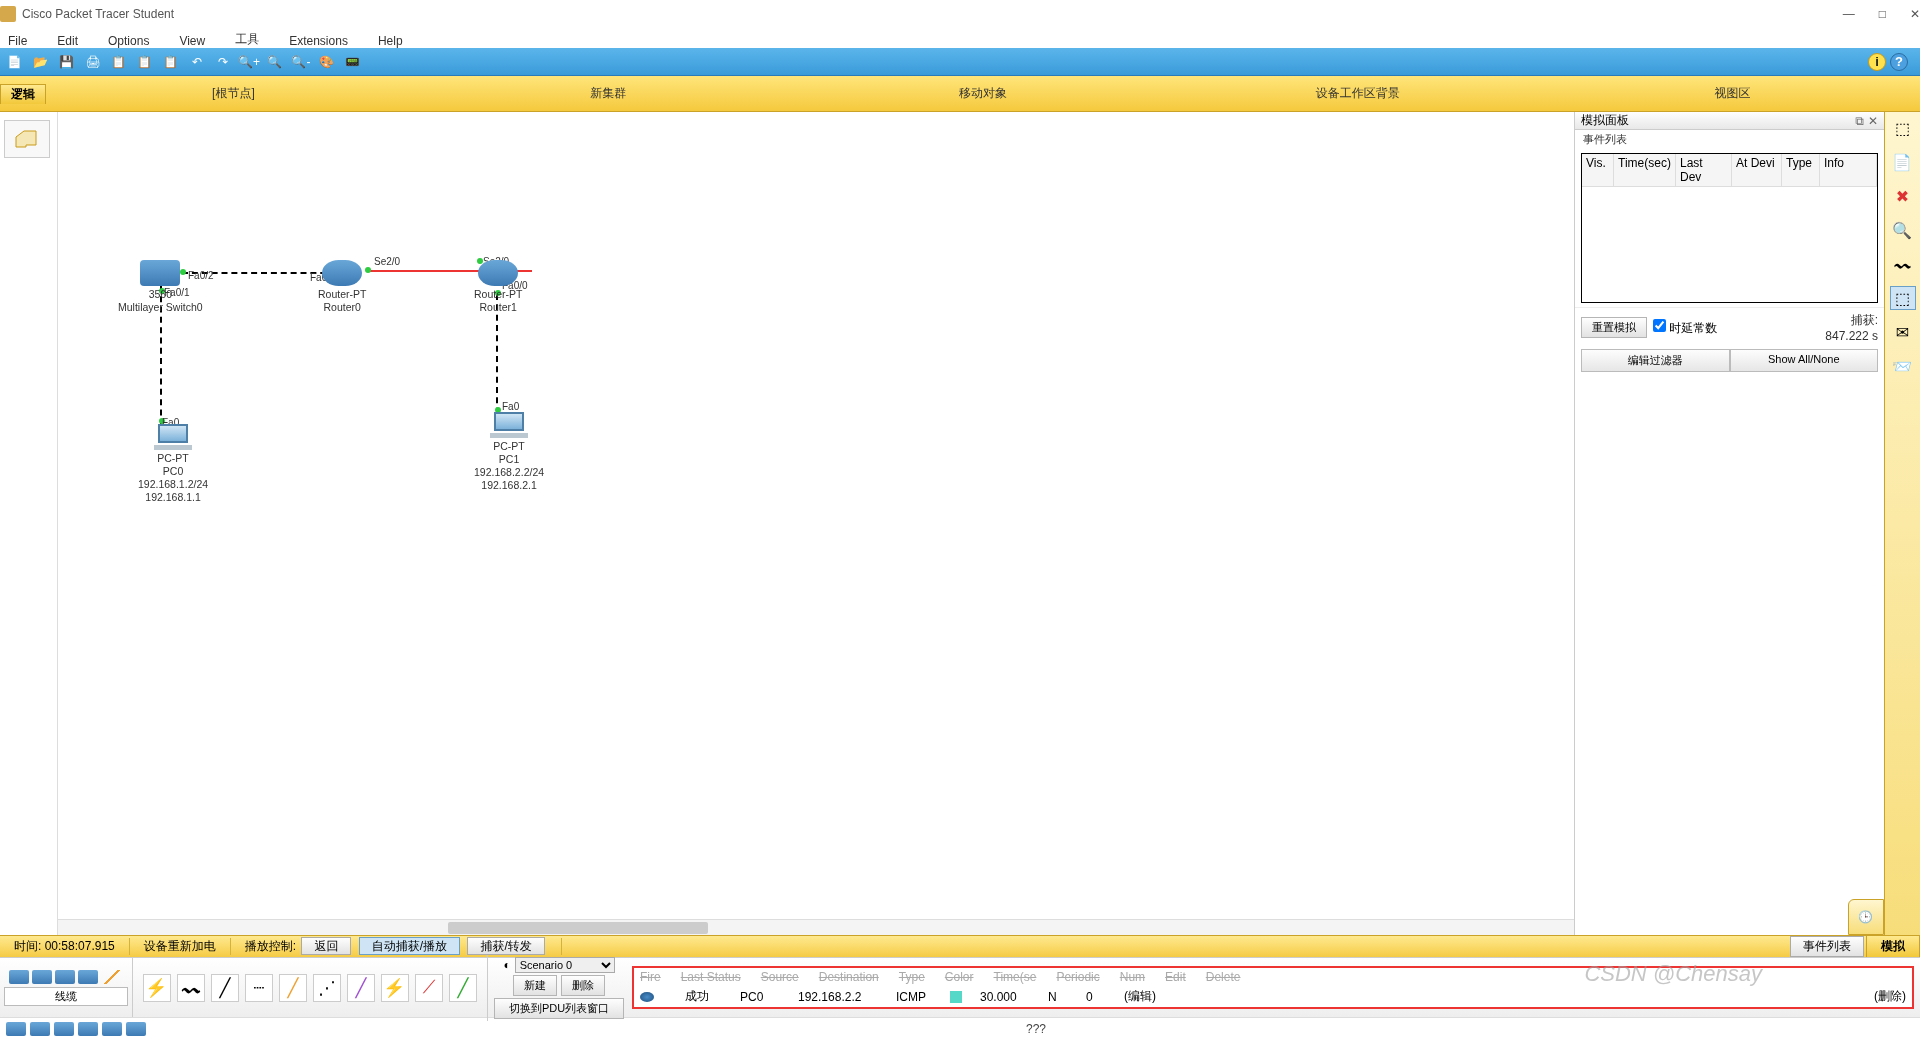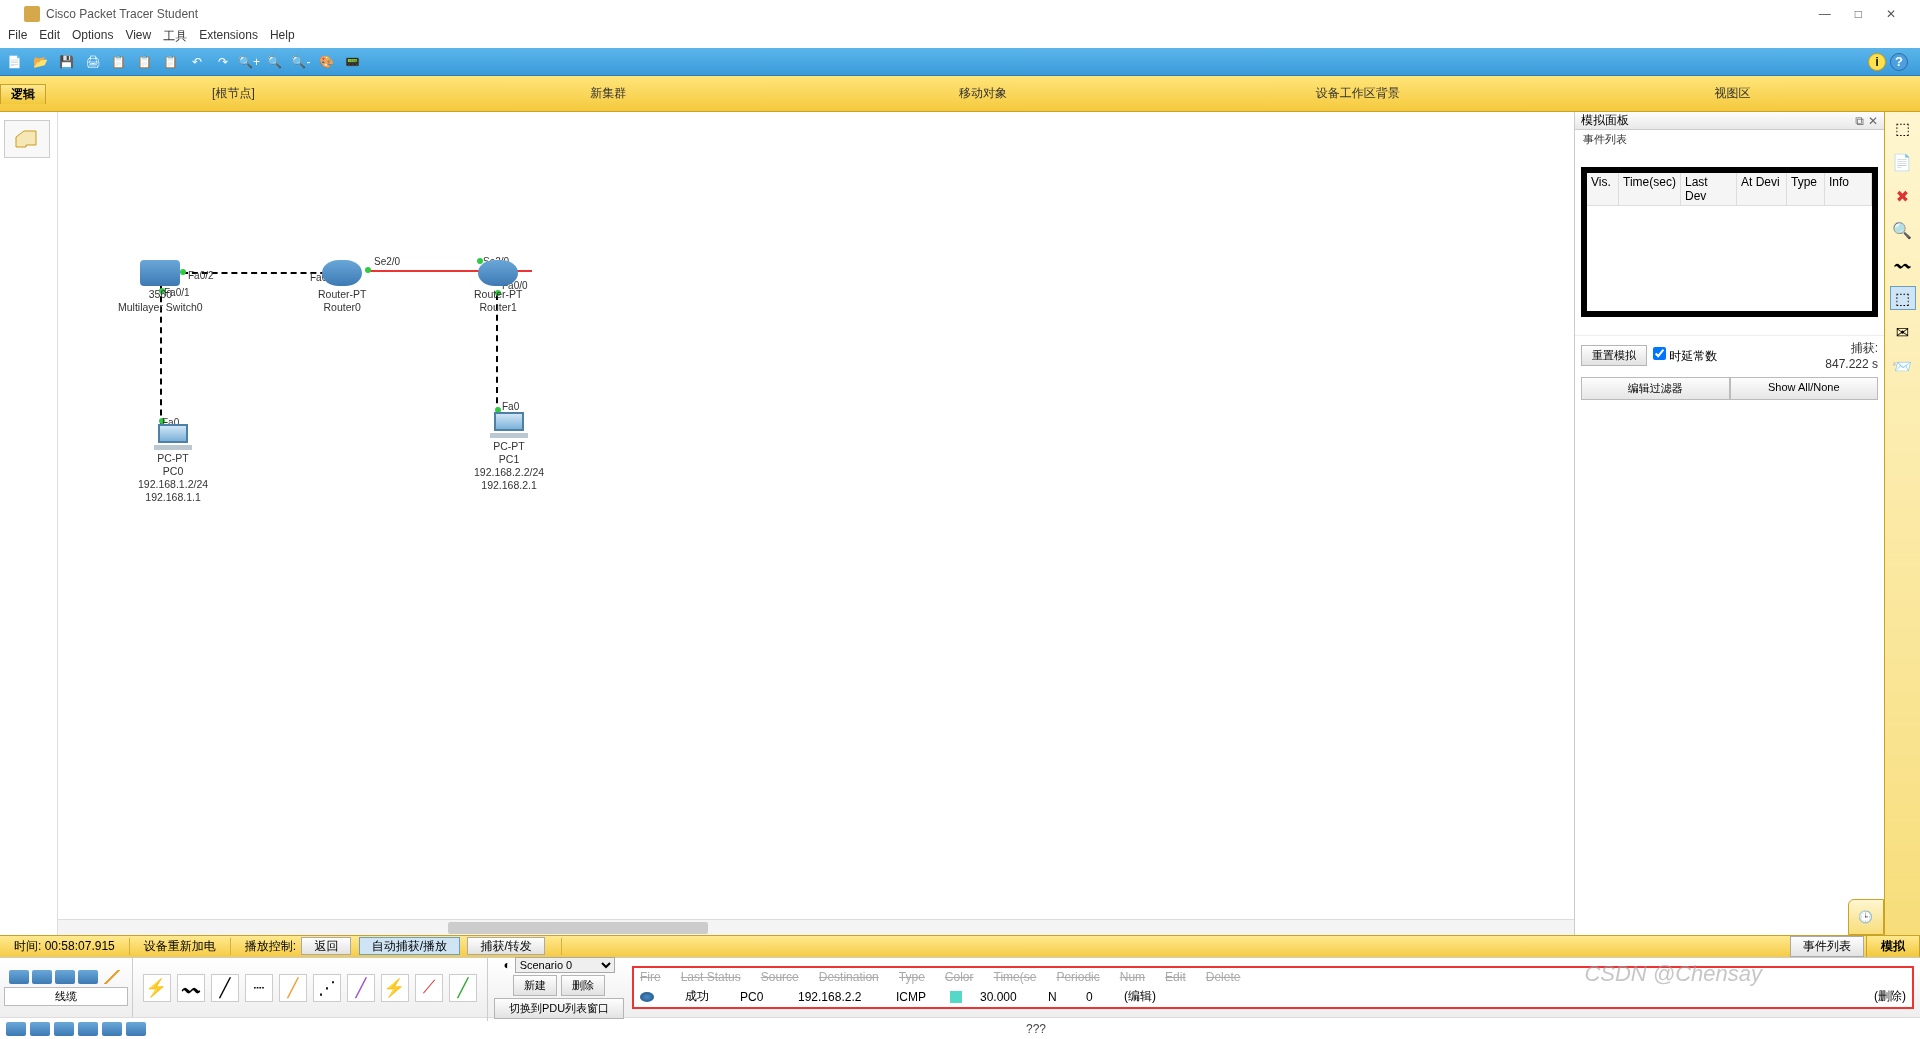--- a/index.html
+++ b/index.html
@@ -1,20 +1,20 @@
 <!DOCTYPE html>
 <html><head>
 <meta charset="utf-8">
 <style>
 * { box-sizing: border-box; margin: 0; padding: 0; font-family: "Segoe UI", Tahoma, sans-serif; font-size: 12px; }
 body { background: #f0f0f0; width: 1920px; height: 1039px; overflow: hidden; display: flex; flex-direction: column; }
-.titlebar { height: 28px; background: #fff; display: flex; align-items: center; padding: 0 24px; color: #555; }
+.titlebar { height: 28px; background: #fff; display: flex; align-items: center; padding: 0 0; color: #555; }
 .titlebar .logo { width: 16px; height: 16px; background: #d4a84b; border-radius: 2px; margin-right: 6px; }
 .titlebar .win-buttons { margin-left: auto; display: flex; gap: 24px; color: #555; font-size: 16px; }
-.menubar { height: 20px; background: #fff; display: flex; align-items: flex-start; padding: 0 8px; gap: 12px; color: #333; }
+.menubar { height: 20px; background: #fff; display: flex; align-items: flex-end; padding: 0 8px; gap: 30px; color: #333; }
 .menubar span { cursor: default; }
 .toolbar { height: 28px; background: linear-gradient(#5bb5eb,#3a9bd9); display: flex; align-items: center; padding: 0 4px; gap: 4px; border-bottom: 1px solid #2a7bb8; }
 .toolbar .tbtn { width: 22px; height: 22px; display: flex; align-items: center; justify-content: center; color: #fff; cursor: pointer; }
 .toolbar .help { margin-left: auto; display: flex; gap: 4px; padding-right: 8px; }
 .toolbar .circ { width: 18px; height: 18px; border-radius: 9px; display: flex; align-items: center; justify-content: center; font-weight: bold; font-size: 13px; }
 .navbar { height: 36px; background: linear-gradient(#ffe57a,#f5c93d); display: flex; align-items: center; border-bottom: 1px solid #c9a227; }
 .navbar .tab { background: linear-gradient(#ffe98f,#f2c83a); padding: 1px 10px; border: 1px solid #c9a227; border-bottom: none; font-weight: bold; }
 .navbar .navitem { flex: 1; text-align: center; color: #333; }
 .main { flex: 1; display: flex; position: relative; background: #fff; }
 .left-tool { width: 58px; background: #fff; border-right: 1px solid #ddd; padding-top: 4px; }
@@ -32,21 +32,21 @@
 .port { position: absolute; font-size: 10px; color: #333; }
 .led { position: absolute; width: 6px; height: 6px; background: #2ecc40; border-radius: 50%; }
 .link { position: absolute; border-top: 2px dashed #000; transform-origin: 0 0; }
 .link.red { border-top: 2px solid #e33; }
 .scroll-h { position: absolute; bottom: 0; left: 0; right: 0; height: 16px; background: #f4f4f4; border-top: 1px solid #ddd; }
 .scroll-h .thumb { position: absolute; left: 390px; width: 260px; height: 12px; top: 2px; background: #ccc; border-radius: 2px; }
 .sim-panel { width: 310px; background: #fff; border-left: 1px solid #ccc; display: flex; flex-direction: column; }
 .sim-title { height: 18px; background: linear-gradient(#fefefe,#e8e8e8); border-bottom: 1px solid #ccc; display: flex; align-items: center; padding: 0 6px; font-size: 11px; }
 .sim-title .ctl { margin-left: auto; display: flex; gap: 4px; color: #666; cursor: pointer; font-size: 11px; }
 .sec-title { padding: 2px 8px; font-size: 11px; color: #333; }
-.evt-tbl { border: 6px solid #000000; margin: 18px 6px; height: 150px; background: #fff; }
+.evt-tbl { border: 1px solid #000000; margin: 4px 6px; height: 150px; background: #fff; }
 .evt-head { display: flex; background: #f5f5f5; border-bottom: 1px solid #ddd; font-size: 11px; }
 .evt-head div { padding: 2px 4px; border-right: 1px solid #ddd; }
 .sim-row { display: flex; align-items: center; padding: 4px 6px; gap: 6px; border-top: 1px solid #eee; }
 .btn { background: linear-gradient(#fefefe,#e2e2e2); border: 1px solid #b5b5b5; padding: 2px 10px; font-size: 11px; cursor: pointer; }
 .cap-info { margin-left: auto; text-align: right; font-size: 11px; font-family: monospace; color: #333; }
 .play-ctl { margin-top: 110px; }
 .play-btns { display: flex; border: 1px solid #ccc; margin: 2px 6px; }
 .play-btns .pbtn { flex: 1; text-align: center; padding: 4px 0; background: linear-gradient(#fdfdfd,#e6e6e6); border-right: 1px solid #ccc; font-size: 11px; cursor: pointer; }
 .play-btns .pbtn:last-child { border-right: none; }
 .slider { height: 16px; background: #eee; margin: 4px 6px; position: relative; border: 1px solid #ccc; }

